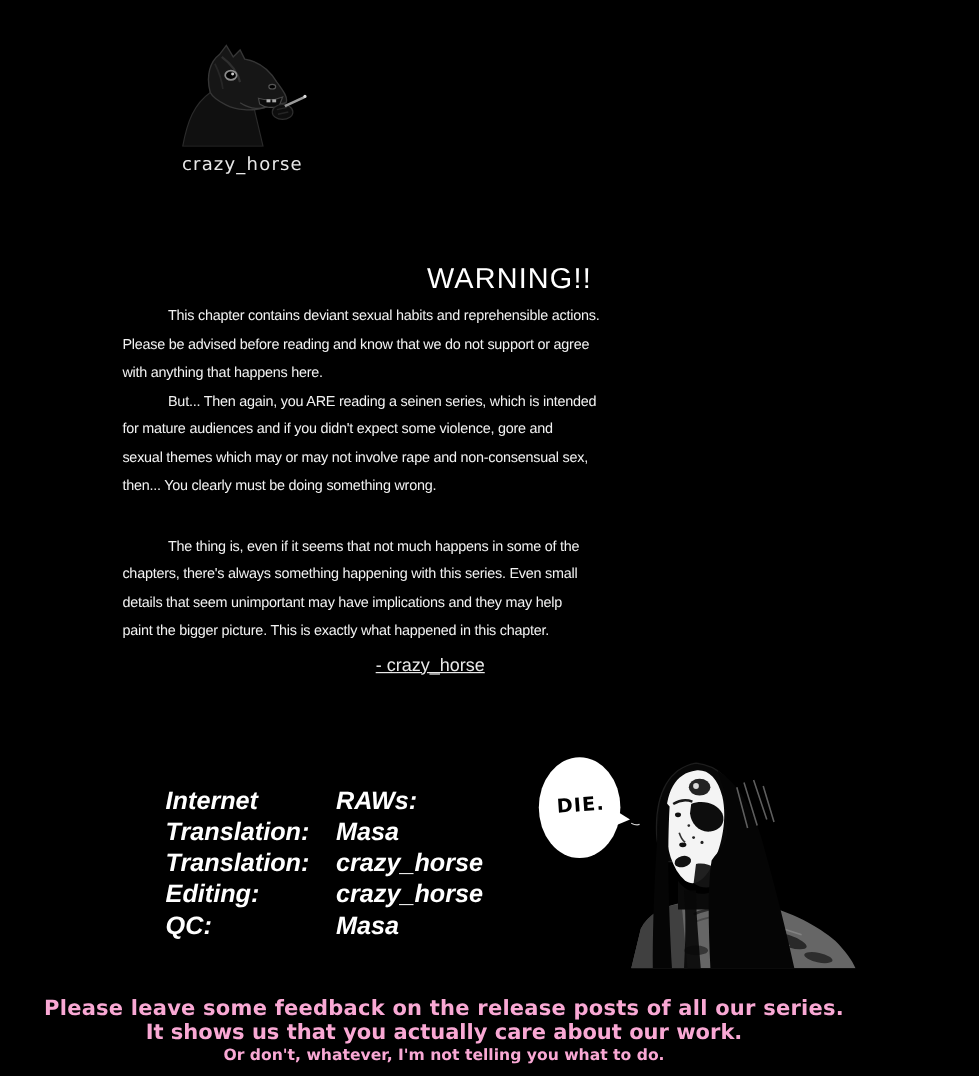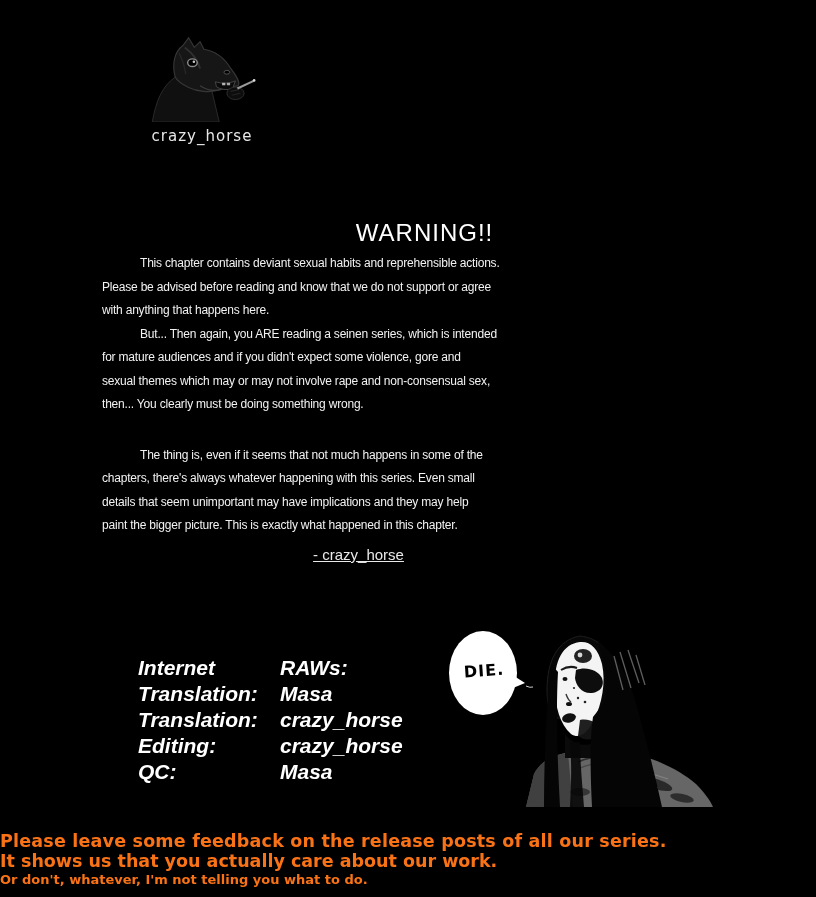--- a/index.html
+++ b/index.html
@@ -31,21 +31,21 @@
              font-size:21px; }
   .credit-row { display:grid; grid-template-columns:142px auto; line-height:26px; }
 
   
   .panel { left:430px; top:612px; width:310px; height:195px; overflow:hidden; }
   .bubble-text { position:absolute; left:22px; top:49px; width:64px; text-align:center;
                  color:#000; font-family:"DejaVu Sans", sans-serif; font-weight:bold;
                  font-size:16px; transform:rotate(-4deg); letter-spacing:1px; }
 
   
-  .footer { left:0; top:831px; width:740px; text-align:left; color:#f97316;
+  .footer { left:0; top:831px; width:740px; text-align:center; color:#f9a8d4;
             font-family:"DejaVu Sans", sans-serif; font-weight:bold; }
   .f1 { font-size:17.5px; line-height:21px; letter-spacing:0.2px; }
   .f2 { font-size:17.5px; line-height:19px; }
   .f3 { font-size:13px; line-height:17px; }
 </style>
 </head>
 <body>
 
 <div class="page">
 
@@ -83,21 +83,21 @@
   <div class="abs warning">
     <h1 class="warning-heading">WARNING!!</h1>
     <p>This chapter contains deviant sexual habits and reprehensible actions.
 Please be advised before reading and know that we do not support or agree
 with anything that happens here.</p>
     <p>But... Then again, you ARE reading a seinen series, which is intended
 for mature audiences and if you didn't expect some violence, gore and
 sexual themes which may or may not involve rape and non-consensual sex,
 then... You clearly must be doing something wrong.</p>
     <p class="gap">The thing is, even if it seems that not much happens in some of the
-chapters, there's always whatever happening with this series. Even small
+chapters, there's always something happening with this series. Even small
 details that seem unimportant may have implications and they may help
 paint the bigger picture. This is exactly what happened in this chapter.</p>
     <div class="signature">- crazy_horse</div>
   </div>
 
   <div class="abs credits">
     <div class="credit-row">
       <span>Internet</span>
       <span>RAWs:</span>
     </div>

